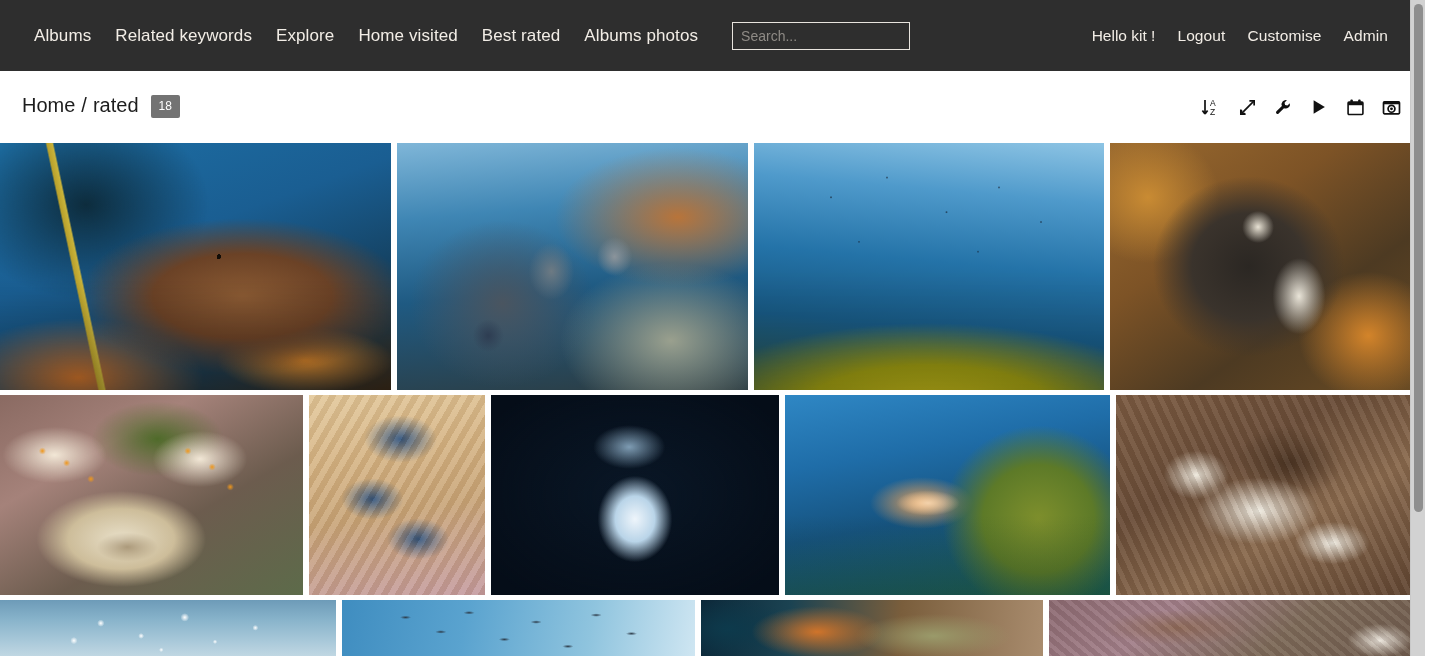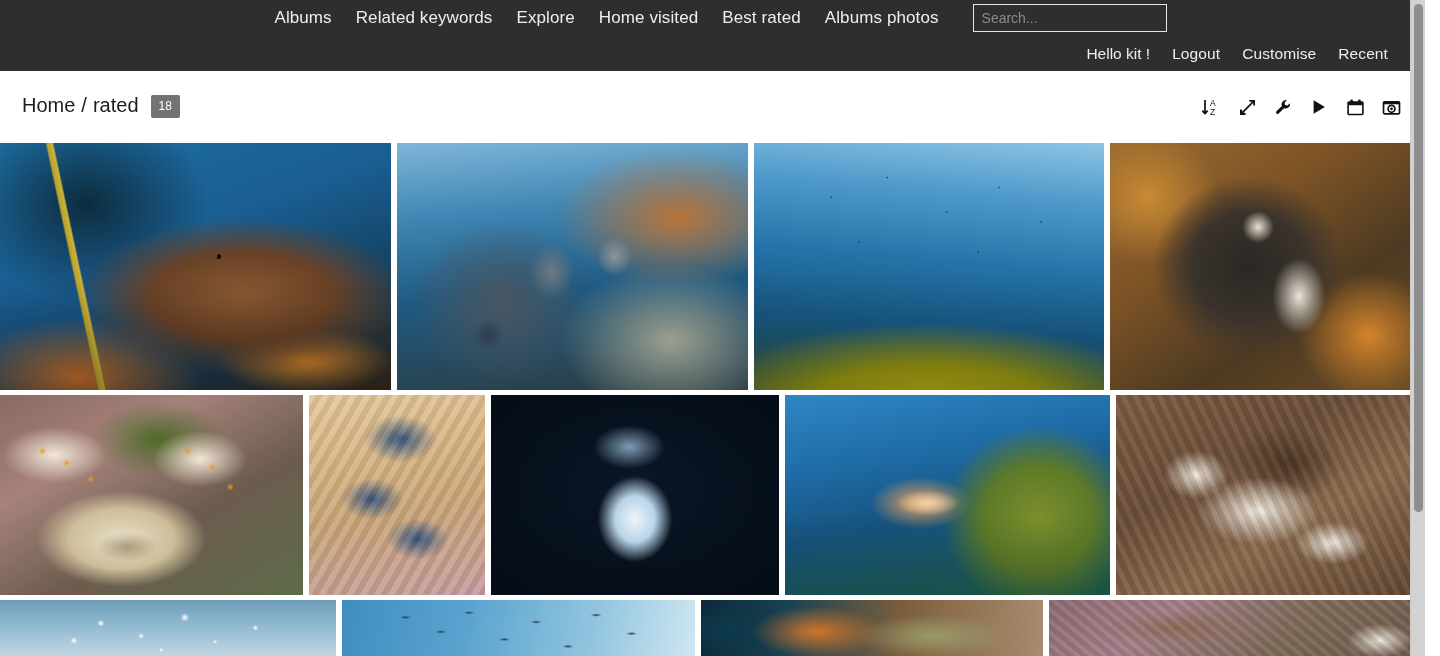--- a/index.html
+++ b/index.html
@@ -18,40 +18,39 @@
   }
 
   
   .navbar {
     height: 71px;
     background: #2e2e2e;
     display: flex;
     align-items: center;
     padding: 0 18px 0 22px;
     position: relative;
-    flex-direction: column;
   }
   .nav-left {
     display: flex;
     align-items: center;
     gap: 0px;
   }
   .nav-link {
     color: #f2ede6;
     font-size: 17px;
     line-height: 20px;
     padding: 8px 12px;
     text-decoration: none;
     white-space: nowrap;
     cursor: pointer;
     letter-spacing: .1px;
   }
   .search-wrap { margin-left: 22px; }
   .search-input {
-    width: 194px;
+    width: 178px;
     height: 28px;
     background: #2e2e2e;
     border: 1px solid #e8e4de;
     color: #d8d4cd;
     font-size: 14px;
     font-family: "Liberation Sans", sans-serif;
     padding: 2px 8px;
     outline: none;
   }
   .search-input::placeholder { color: #8e8a85; }
@@ -289,21 +288,21 @@
       <a class="nav-link">Best rated</a>
       <a class="nav-link">Albums photos</a>
       <div class="search-wrap">
         <input class="search-input" type="text" placeholder="Search..." style="">
       </div>
     </div>
     <div class="nav-right">
       <span class="nav-greet">Hello kit !</span>
       <a class="nav-link">Logout</a>
       <a class="nav-link">Customise</a>
-      <a class="nav-link">Recent</a>
+      <a class="nav-link">Admin</a>
     </div>
   </div>
 
   <div class="crumb-bar">
     <div class="crumb">
       <a>Home</a>
       <span class="sep">/</span>
       <a>rated</a>
       <span class="crumb-count">18</span>
     </div>

